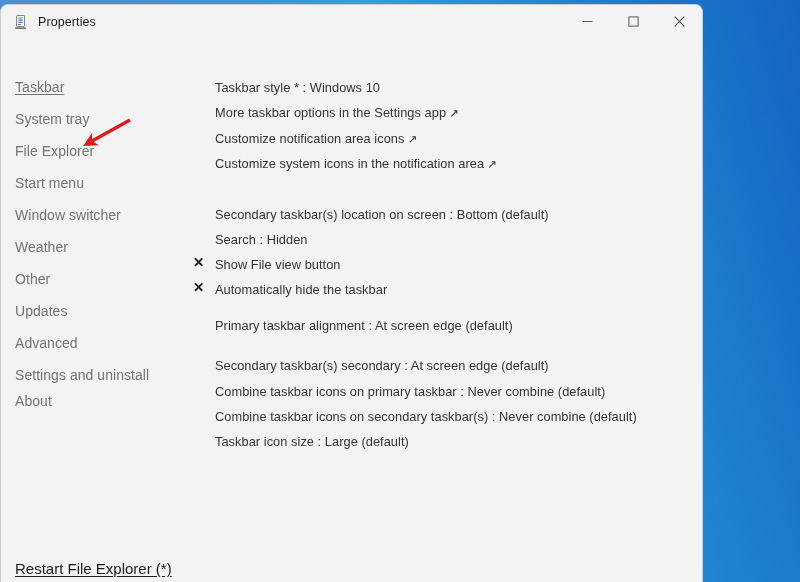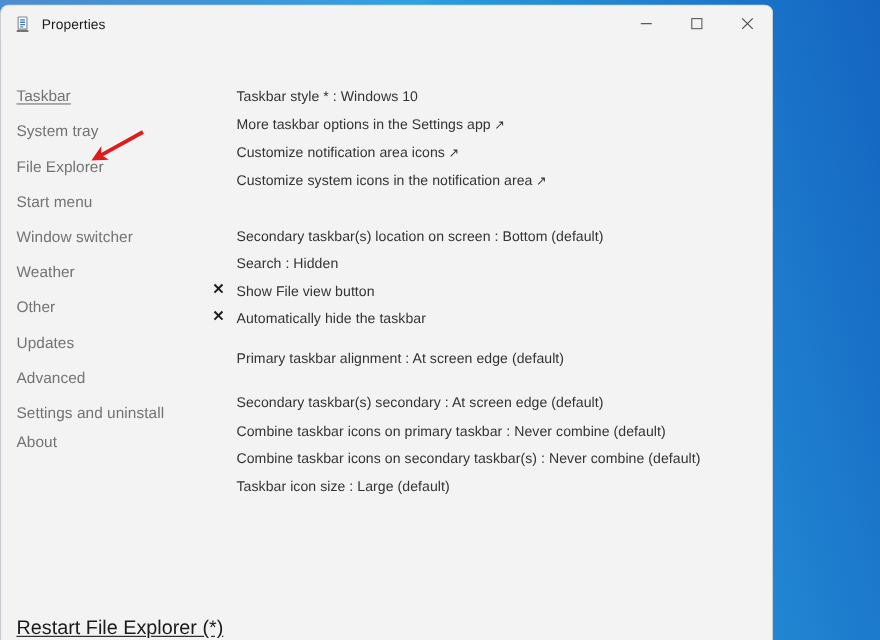--- a/index.html
+++ b/index.html
@@ -108,21 +108,21 @@
     font-weight:bold;
     color:#1c1c1c;
     line-height:1;
   }
   .ext { font-size:11.5px; color:#333; }
 
   
   #footer-link {
     position:absolute;
     left:14px; top:555px;
-    font-size:18px;
+    font-size:15px;
     color:#1b1b1b;
     text-decoration:underline;
     text-underline-offset:2px;
     white-space:nowrap;
   }
 </style>
 </head>
 <body>
 
 <div id="window">

